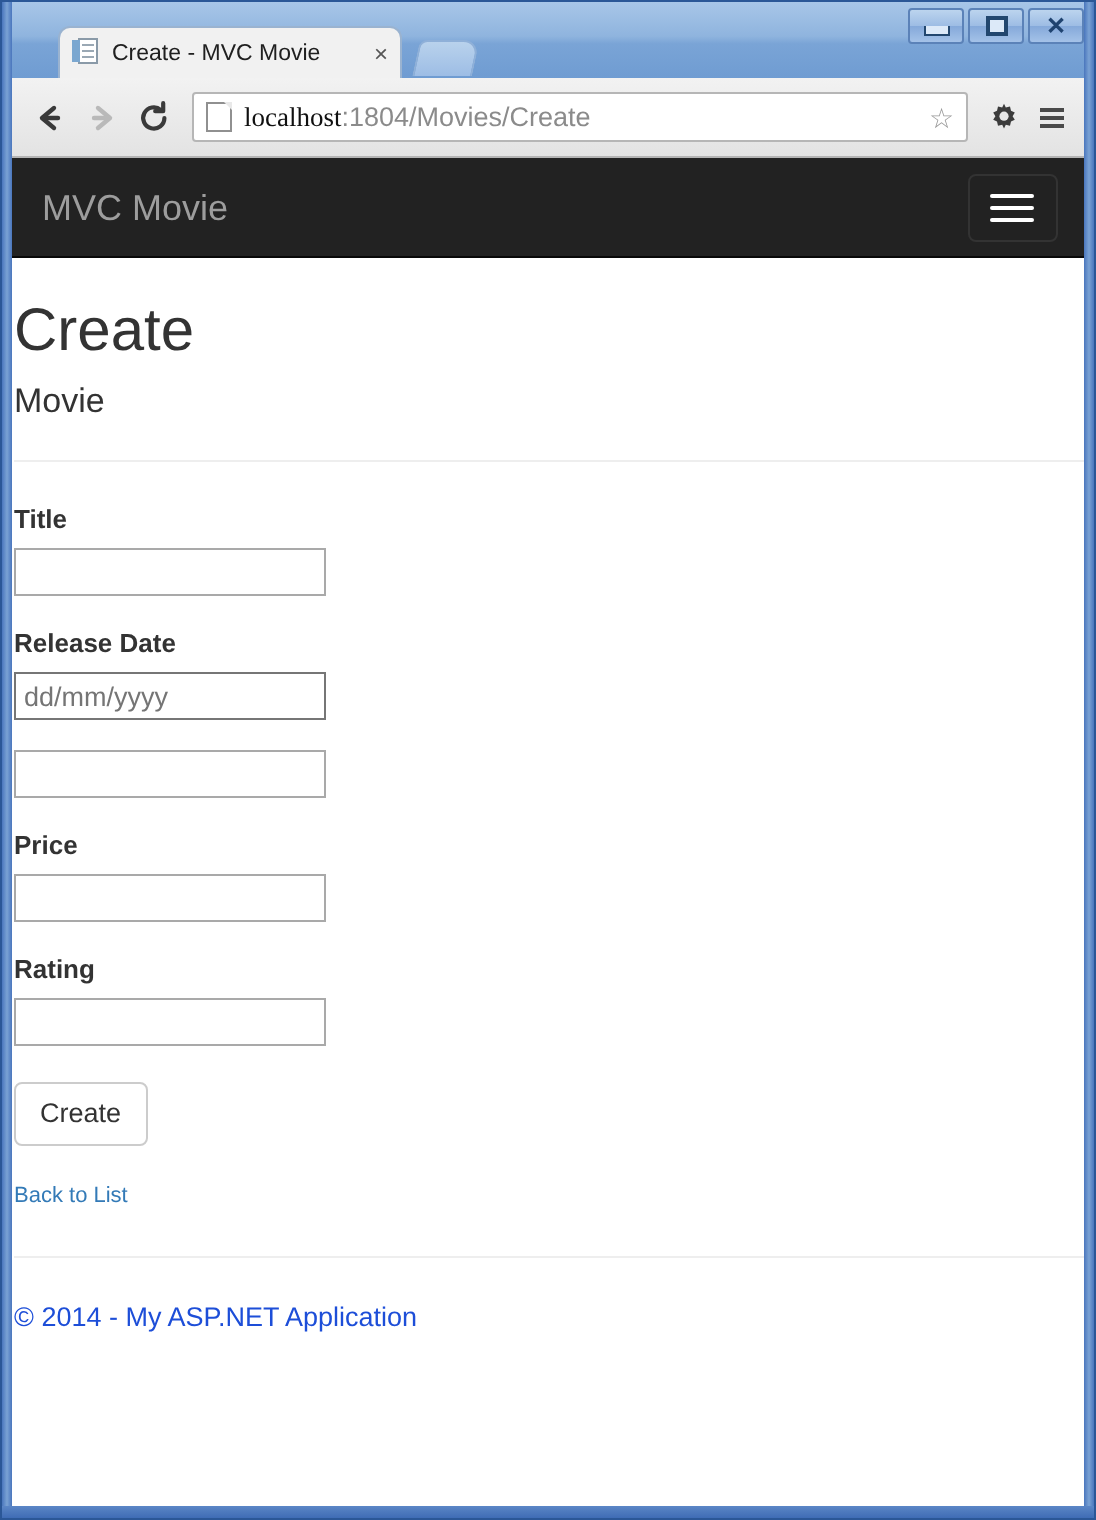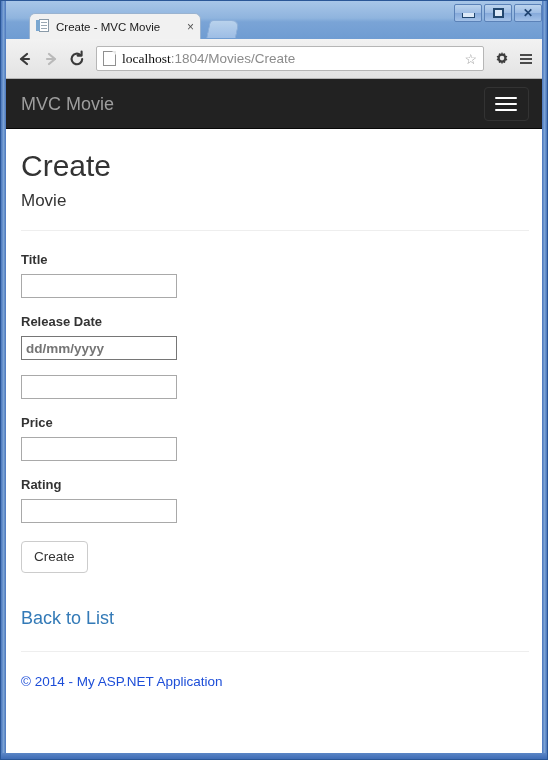--- a/index.html
+++ b/index.html
@@ -287,21 +287,21 @@
     width: 22px;
     height: 2px;
     background: #ffffff;
     border-radius: 1px;
     margin-top: 4px;
   }
   .icon-bar:first-child { margin-top: 0; }
 
   
   .container {
-    padding: 0 15px;
+    padding: 0 1px;
   }
   h2.page-title {
     font-size: 30px;
     font-weight: normal;
     color: #333333;
     margin: 20px 0 10px 0;
     line-height: 1.1;
   }
   h4.sub-title {
     font-size: 17px;
@@ -341,38 +341,36 @@
     background: #ffffff;
     border: 1px solid #a9a9a9;
     border-radius: 0;
     box-sizing: border-box;
     outline: none;
   }
   .form-control.date-control {
     width: 156px;
     color: #1a1a1a;
     border: 1px solid #767676;
-    font-weight: bold;
   }
   .btn-create {
     display: inline-block;
     padding: 5px 12px;
     font-size: 13.5px;
     font-family: "Liberation Sans", sans-serif;
     color: #333333;
     background: #ffffff;
     border: 1px solid #cccccc;
     border-radius: 4px;
     cursor: pointer;
     line-height: 1.42;
   }
   .back-link {
     display: inline-block;
-    margin-top: 20px;
-    font-size: 18px;
+    font-size: 11px;
     color: #337ab7;
     text-decoration: none;
   }
   .footer-text {
     font-size: 13.5px;
     color: #1d4ed8;
     margin: 20px 0 0 0;
     line-height: 1.42;
   }
 </style>

